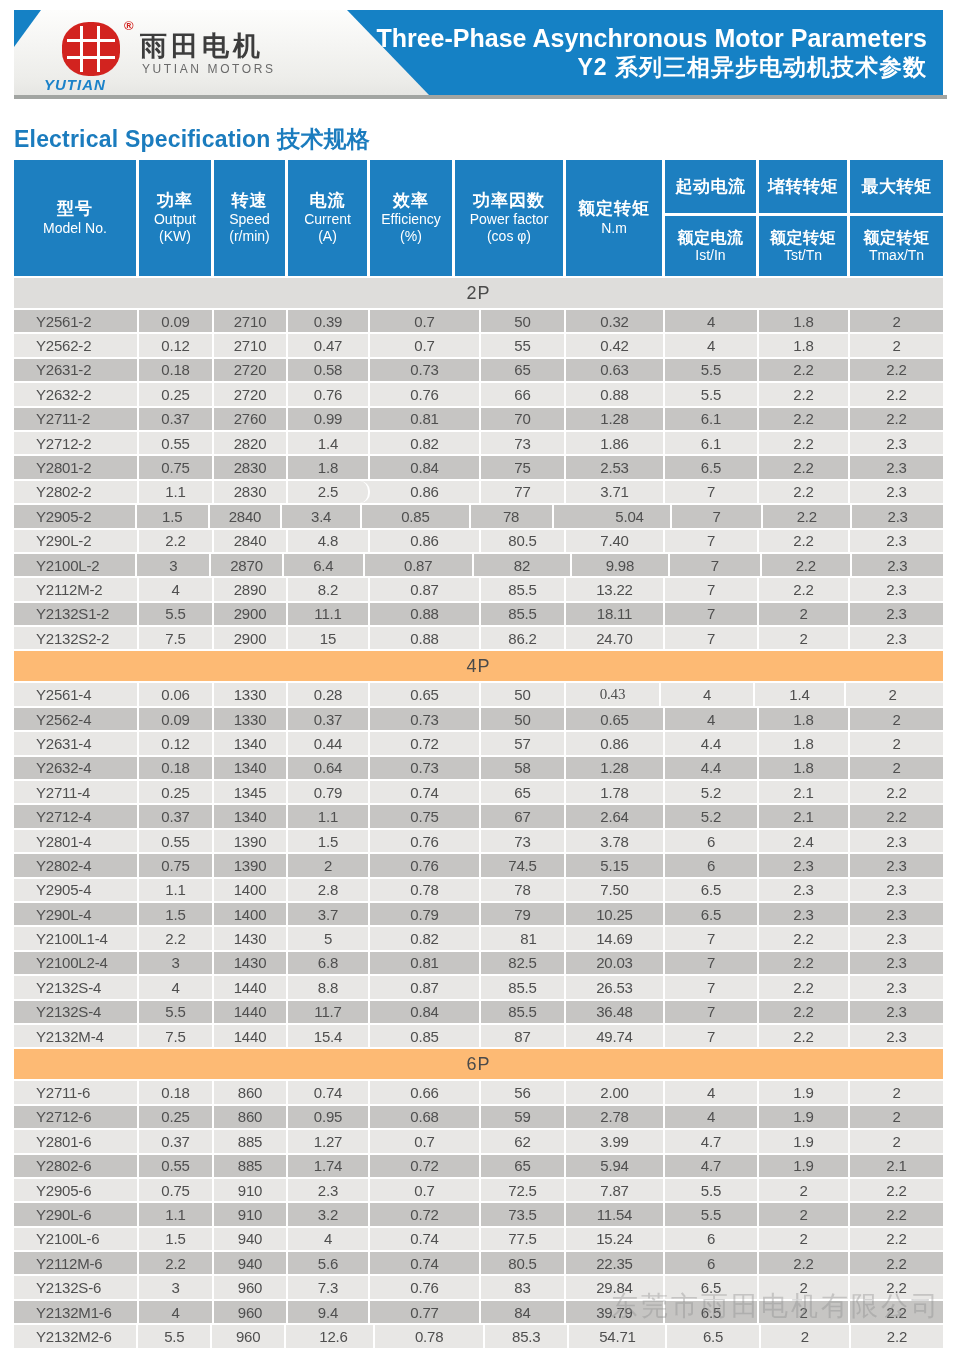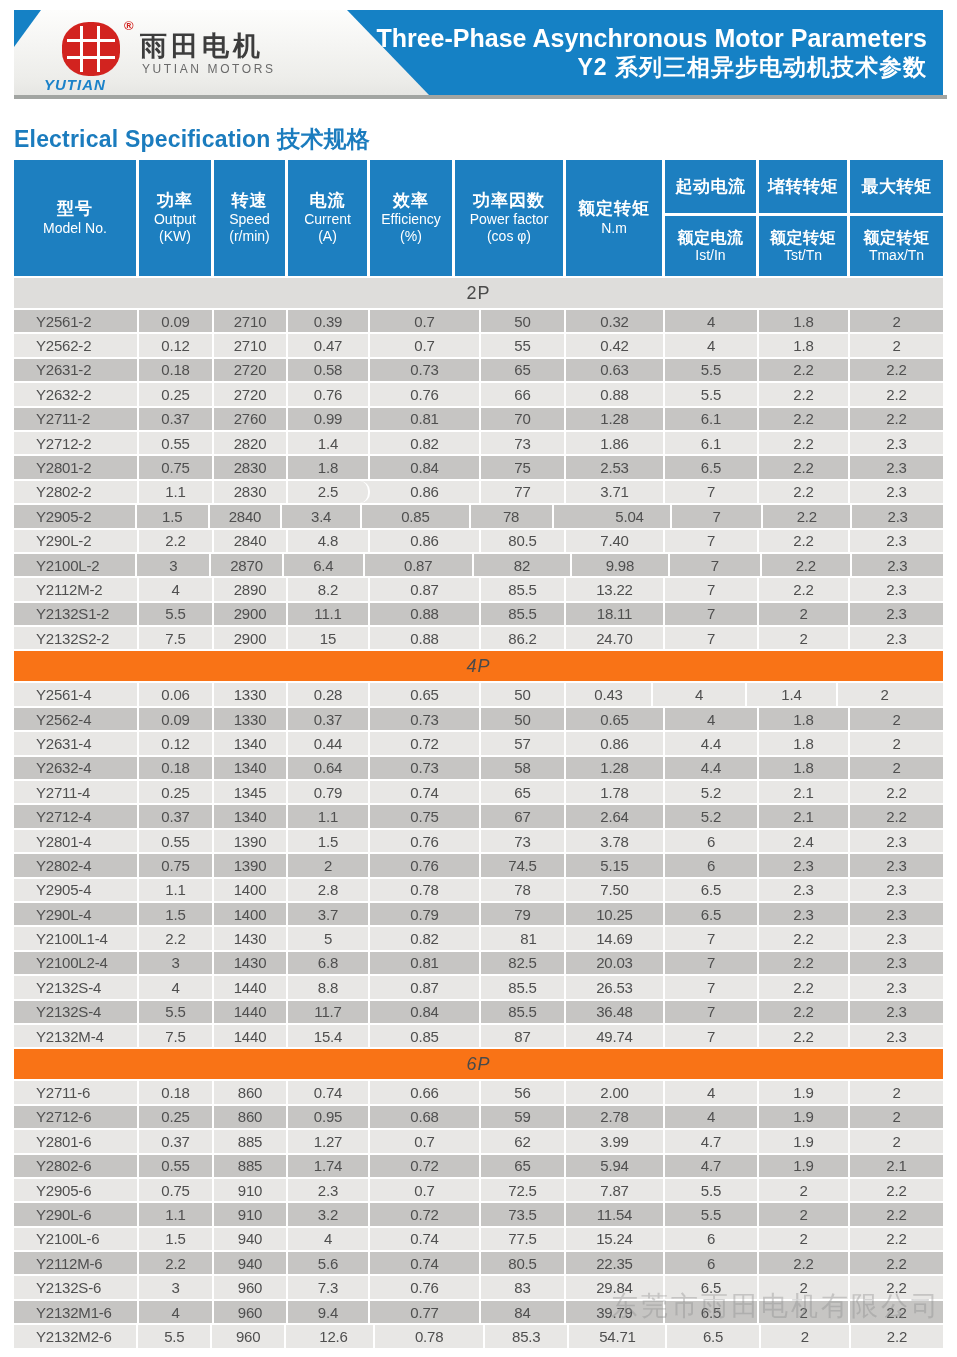--- a/index.html
+++ b/index.html
@@ -97,21 +97,21 @@
     align-items:center; justify-content:center; line-height:1.2;
   }
   .h-split .bottom .zh { font-size:16px; font-weight:bold; letter-spacing:0.5px; }
   .h-split .bottom .en { font-size:14px; }
 
   .band {
     height:32px; display:flex; align-items:center; justify-content:center;
     font-size:18px; color:#4a4a4a; border-bottom:2px solid #fff; letter-spacing:1px;
   }
   .band.light { background:#dedddb; }
-  .band.dark  { background:#f97316;font-style:italic; }
+  .band.dark  { background:#fdba74; }
 
   .t-row { display:flex; height:24.4px; border-bottom:2px solid #fff; }
   .t-row.dark  { background:#c6c5c3; }
   .t-row.light { background:#e8e7e5; }
   .t-cell {
     display:flex; align-items:center; justify-content:center;
     font-size:15px; color:#4f4f4f; border-right:2px solid #fff;
     letter-spacing:-0.2px; overflow:hidden;
   }
   .t-cell:last-child { border-right:none; }
@@ -374,21 +374,21 @@
           <div class="t-cell" style="width: 93px;">2.3</div>
         </div>
         <div class="band dark">4P</div>
         <div class="t-row light">
           <div class="t-cell model" style="width: 125px;">Y2561-4</div>
           <div class="t-cell" style="width: 75px;">0.06</div>
           <div class="t-cell" style="width: 74px;">1330</div>
           <div class="t-cell" style="width: 82px;">0.28</div>
           <div class="t-cell" style="width: 111px;">0.65</div>
           <div class="t-cell" style="width: 85px;">50</div>
-          <div class="t-cell" style="width: 87px;">0.43</div>
+          <div class="t-cell" style="width: 95px; font-family: Liberation Serif, serif;">0.43</div>
           <div class="t-cell" style="width: 94px;">4</div>
           <div class="t-cell" style="width: 91px;">1.4</div>
           <div class="t-cell" style="width: 93px;">2</div>
         </div>
         <div class="t-row dark">
           <div class="t-cell model" style="width: 125px;">Y2562-4</div>
           <div class="t-cell" style="width: 75px;">0.09</div>
           <div class="t-cell" style="width: 74px;">1330</div>
           <div class="t-cell" style="width: 82px;">0.37</div>
           <div class="t-cell" style="width: 111px;">0.73</div>

